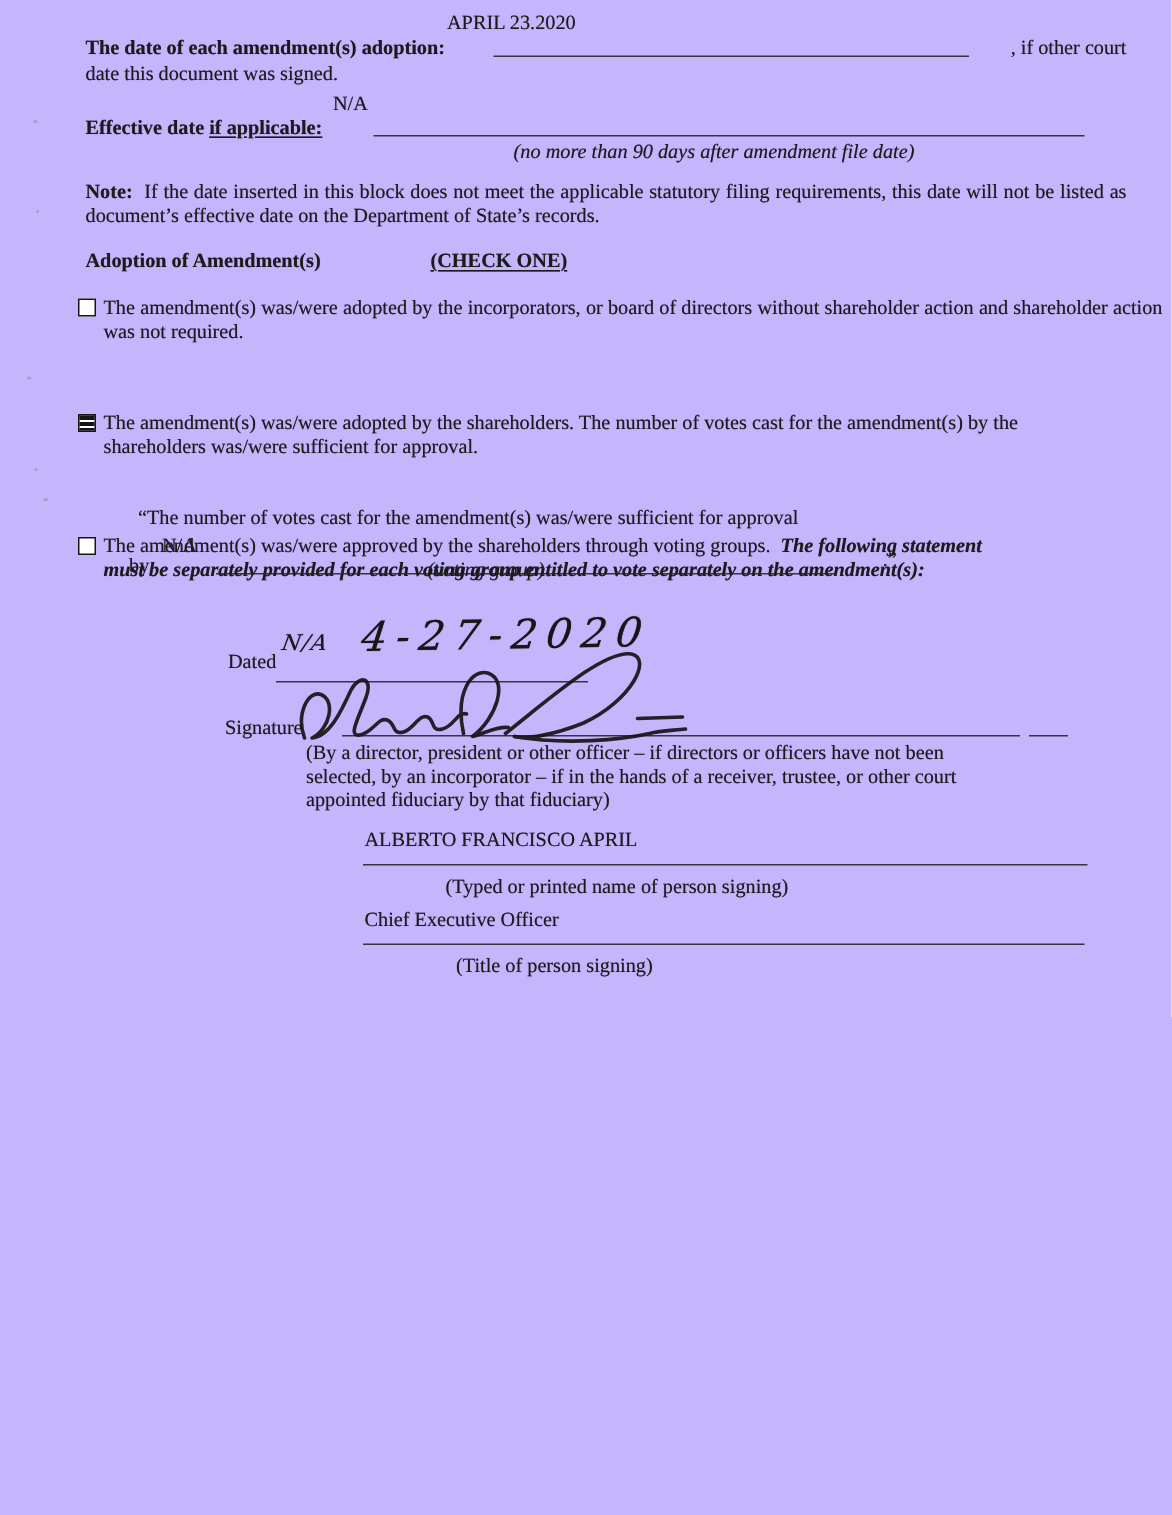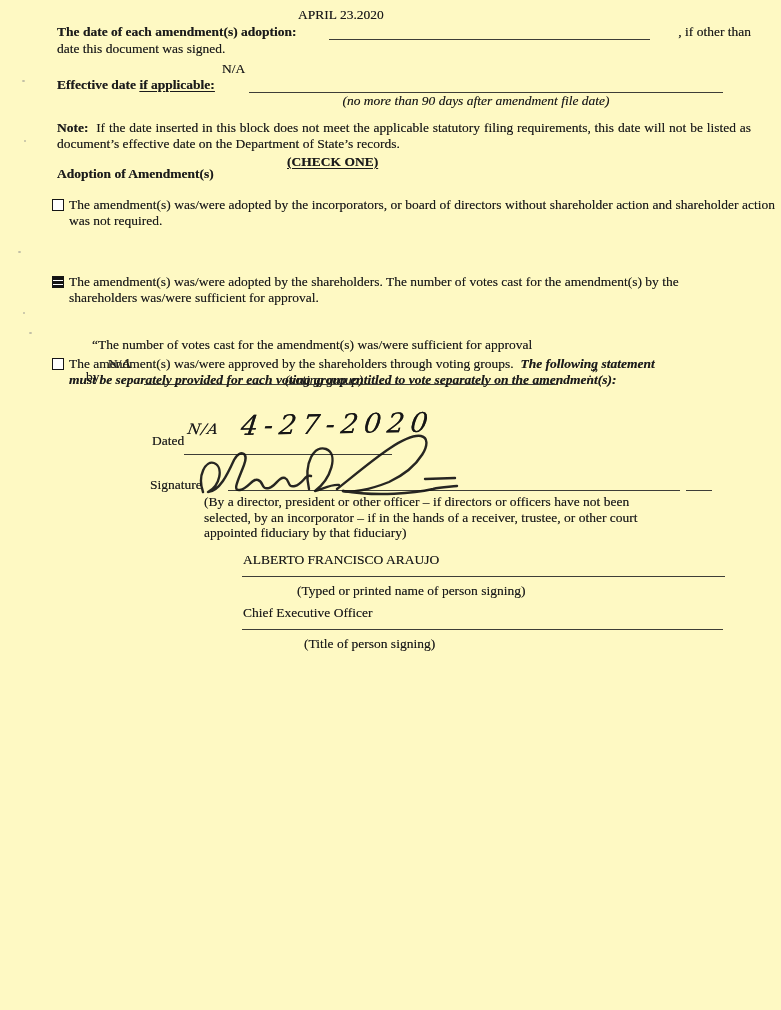--- a/index.html
+++ b/index.html
@@ -1,30 +1,30 @@
 <!DOCTYPE html>
 <html><head>
 <meta charset="utf-8">
 <style>
   html,body{margin:0;padding:0;background:#ffffff;}
   .page{
     position:relative;
     width:781px;height:1010px;
-    background:#fef9c3;
+    background:#c4b5fd;
     font-family:"Liberation Serif","DejaVu Serif",serif;
     color:#1b1b1b;
     overflow:hidden;
     text-shadow:0 0 .45px rgba(25,25,25,.55);
     font-size:13.5px;
     line-height:16px;
   }
   .abs{position:absolute;}
   b,.bold{font-weight:700;}
   .ital{font-style:italic;font-weight:bold;}
-  .row{display:flex;align-items:flex-end;gap:28px;}
+  .row{display:flex;align-items:flex-start;gap:28px;}
   .blank{border-bottom:1.2px solid rgba(35,35,35,.88);height:13px;display:inline-block;}
   .blank.grow{flex:1;}
   .caption{font-style:italic;text-align:center;}
   .justify{text-align:justify;}
   .check-item{padding-left:17px;position:relative;}
   .checkbox{
     position:absolute;left:0;top:2px;width:10px;height:10px;
     border:1.4px solid #161616;background:#fff;
   }
   .checkbox.checked{
@@ -54,38 +54,38 @@
   <div class="speck abs" style="left:22px;top:80px;width:3px;height:2px;"></div>
   <div class="speck abs" style="left:24px;top:140px;width:2px;height:2px;"></div>
   <div class="speck abs" style="left:18px;top:251px;width:3px;height:2px;"></div>
   <div class="speck abs" style="left:23px;top:312px;width:2px;height:2px;"></div>
   <div class="speck abs" style="left:29px;top:332px;width:3px;height:2px;"></div>
 
   <div class="abs" style="left:298px;top:7px;">APRIL 23.2020</div>
   <div class="abs row" style="left:57px;top:24px;width:694px;">
     <b>The date of each amendment(s) adoption:</b>
     <span class="blank grow" style="margin-left:4px;"></span>
-    <span>, if other than</span>
+    <span>, if other court</span>
   </div>
   <div class="abs" style="left:57px;top:41px;">date this document was signed.</div>
 
   <div class="abs" style="left:222px;top:61px;">N/A</div>
   <div class="abs row" style="left:57px;top:77px;width:666px;">
     <b><span>Effective date</span>&nbsp;<span class="underln">if applicable:</span></b>
     <span class="blank grow" style="margin-left:6px;"></span>
   </div>
   <div class="abs caption" style="left:230px;top:93px;width:492px;">(no more than 90 days after amendment file date)</div>
 
   <div class="abs justify" style="left:57px;top:120px;width:694px;line-height:16.3px;">
     <b>Note:</b>&nbsp;
     <span>If the date inserted in this block does not meet the applicable statutory filing requirements, this date will not be listed as document’s effective date on the Department of State’s records.</span>
   </div>
 
   <b class="abs" style="left:57px;top:166px;">Adoption of Amendment(s)</b>
-  <b class="abs underln" style="left:287px;top:154px;">(CHECK ONE)</b>
+  <b class="abs underln" style="left:287px;top:166px;">(CHECK ONE)</b>
 
   <div class="abs check-item justify" style="left:52px;top:197px;width:706px;">
     <span class="checkbox"></span>
     <span>The amendment(s) was/were adopted by the incorporators, or board of directors without shareholder action and shareholder action was not required.</span>
   </div>
 
   <div class="abs check-item" style="left:52px;top:242px;width:625px;">
     <span class="checkbox checked"></span>
     <span>The amendment(s) was/were adopted by the shareholders.  The number of votes cast for the amendment(s) by the shareholders was/were sufficient for approval.</span>
   </div>
@@ -119,21 +119,21 @@
       <path d="M10,63 C4,46 13,31 21,34 C31,38 27,57 15,63 C27,62 35,44 41,31 C47,20 56,23 51,36 C45,52 39,62 47,61 C56,59 59,49 65,51 C71,53 68,61 76,59 C83,57 86,47 92,49 C97,51 94,59 102,57 C110,55 112,45 118,47"></path>
       <path d="M116,60 C110,32 122,16 133,20 C146,25 138,50 122,62 C130,60 138,55 146,56"></path>
       <path d="M144,60 C172,38 210,4 228,7 C242,10 228,38 196,53 C176,61 158,64 150,62"></path>
       <path d="M150,62 C185,68 222,64 240,60 C248,58 256,58 264,57"></path>
       <path d="M232,50 L262,49"></path>
     </g>
   </svg>
 
   <div class="abs" style="left:204px;top:494px;width:452px;line-height:15.6px;">(By a director, president or other officer – if directors or officers have not been selected, by an incorporator – if in the hands of a receiver, trustee, or other court appointed fiduciary by that fiduciary)</div>
 
-  <div class="abs" style="left:243px;top:552px;">ALBERTO FRANCISCO ARAUJO</div>
+  <div class="abs" style="left:243px;top:552px;">ALBERTO FRANCISCO APRIL</div>
   <div class="abs blank" style="left:242px;top:556px;width:483px;height:20px;"></div>
   <div class="abs" style="left:297px;top:583px;">(Typed or printed name of person signing)</div>
 
   <div class="abs" style="left:243px;top:605px;">Chief Executive Officer</div>
   <div class="abs blank" style="left:242px;top:609px;width:481px;height:20px;"></div>
   <div class="abs" style="left:304px;top:636px;">(Title of person signing)</div>
 
 </div>
 
 </body></html>

